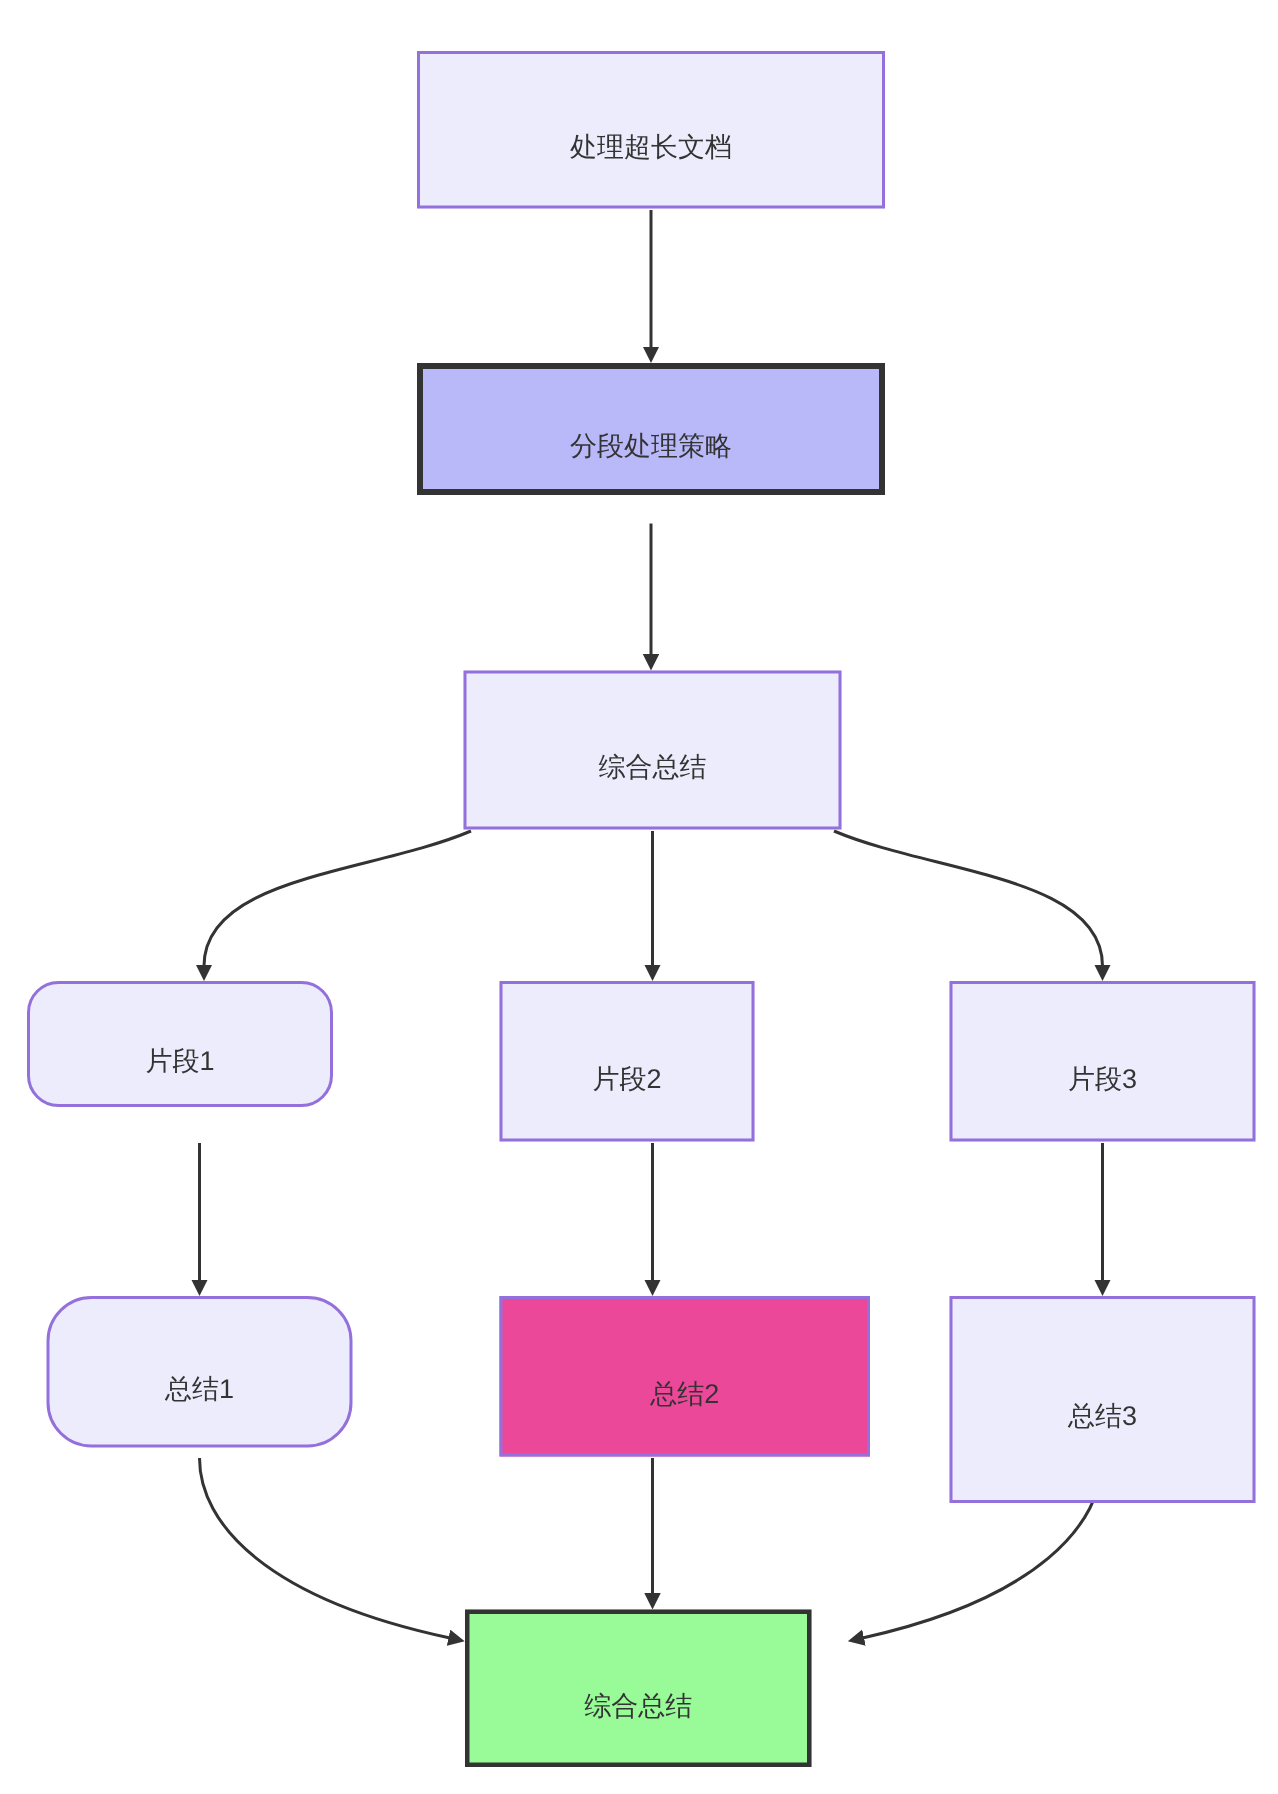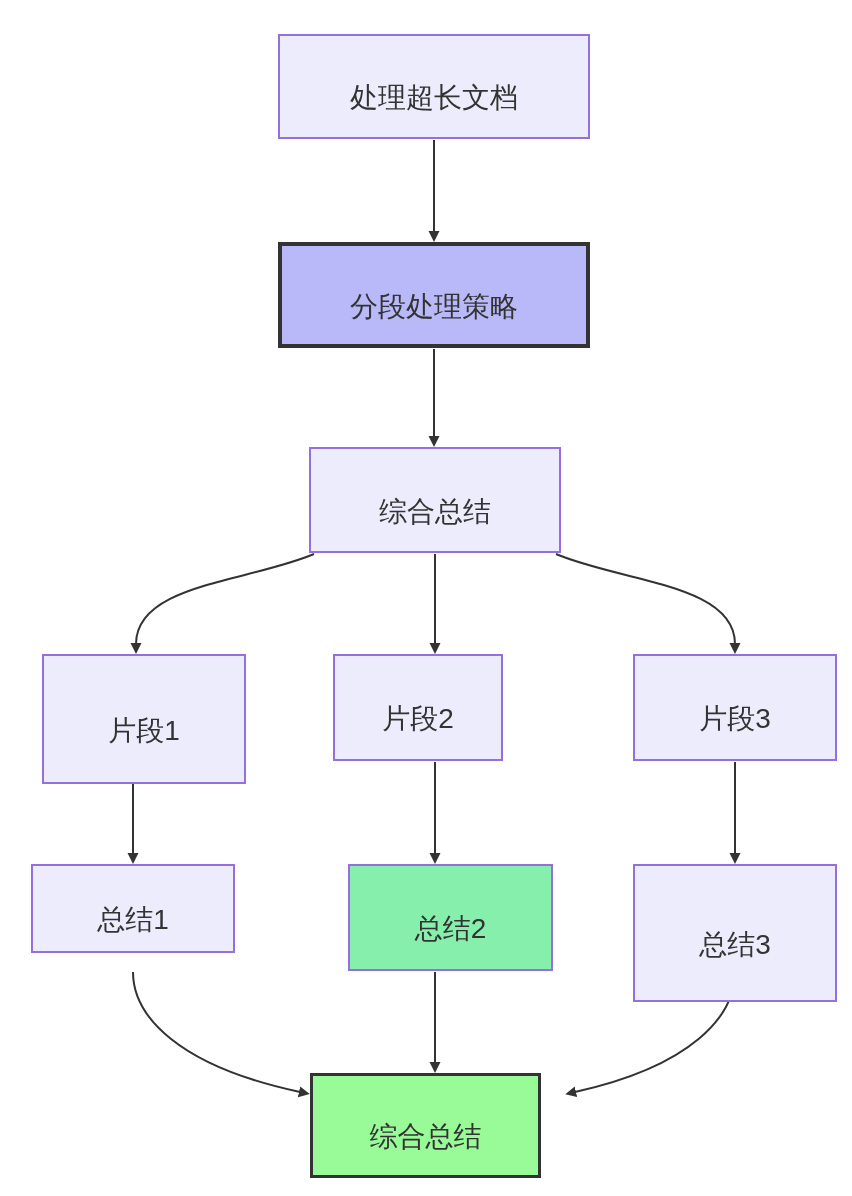--- a/index.html
+++ b/index.html
@@ -28,21 +28,21 @@
   .node {
     position: absolute;
     box-sizing: border-box;
     display: flex;
     align-items: center;
     justify-content: center;
     z-index: 2;
     border-style: solid;
   }
   .node-label {
-    font-size: 28px;
+    font-size: 18px;
     line-height: 1.3;
     color: #333333;
     text-align: right;
     white-space: nowrap;
     margin-top: 24px;
   }
 </style>
 </head>
 <body>
 
@@ -64,39 +64,39 @@
         <path d="M735 762 L735 854" fill="none" stroke="#333333" stroke-width="2" marker-end="url(#arrowhead)"></path>
         <path d="M133 972 C133 1016 178 1066 300 1092" fill="none" stroke="#333333" stroke-width="2" marker-end="url(#arrowhead)"></path>
         <path d="M435 972 L435 1063" fill="none" stroke="#333333" stroke-width="2" marker-end="url(#arrowhead)"></path>
         <path d="M735 972 C735 1016 692 1066 575 1092" fill="none" stroke="#333333" stroke-width="2" marker-end="url(#arrowhead)"></path>
       </g>
   </svg>
   <div id="nodes">
       <div class="node" style="left: 278px; top: 34px; width: 312px; height: 105px; background: rgb(236, 236, 252); border-color: rgb(147, 112, 219); border-width: 2px;">
         <span class="node-label" style="color: rgb(51, 51, 51);">处理超长文档</span>
       </div>
-      <div class="node" style="left: 278px; top: 242px; width: 312px; height: 106px; background: rgb(185, 185, 249); border-color: rgb(51, 51, 51); border-width: 4px;">
+      <div class="node" style="left: 278px; top: 242px; width: 312px; height: 88px; background: rgb(185, 185, 249); border-color: rgb(51, 51, 51); border-width: 4px;">
         <span class="node-label" style="color: rgb(51, 51, 51);">分段处理策略</span>
       </div>
       <div class="node" style="left: 309px; top: 447px; width: 252px; height: 106px; background: rgb(236, 236, 252); border-color: rgb(147, 112, 219); border-width: 2px;">
         <span class="node-label" style="color: rgb(51, 51, 51);">综合总结</span>
       </div>
-      <div class="node" style="left: 42px; top: 654px; width: 204px; height: 130px; background: rgb(236, 236, 252); border-color: rgb(147, 112, 219); border-width: 2px;">
+      <div class="node" style="left: 18px; top: 654px; width: 204px; height: 84px; background: rgb(236, 236, 252); border-color: rgb(147, 112, 219); border-width: 2px; border-radius: 21px;">
         <span class="node-label" style="color: rgb(51, 51, 51);">片段1</span>
       </div>
       <div class="node" style="left: 333px; top: 654px; width: 170px; height: 107px; background: rgb(236, 236, 252); border-color: rgb(147, 112, 219); border-width: 2px;">
         <span class="node-label" style="color: rgb(51, 51, 51);">片段2</span>
       </div>
       <div class="node" style="left: 633px; top: 654px; width: 204px; height: 107px; background: rgb(236, 236, 252); border-color: rgb(147, 112, 219); border-width: 2px;">
         <span class="node-label" style="color: rgb(51, 51, 51);">片段3</span>
       </div>
-      <div class="node" style="left: 31px; top: 864px; width: 204px; height: 89px; background: rgb(236, 236, 252); border-color: rgb(147, 112, 219); border-width: 2px;">
+      <div class="node" style="left: 31px; top: 864px; width: 204px; height: 101px; background: rgb(236, 236, 252); border-color: rgb(147, 112, 219); border-width: 2px; border-radius: 30px;">
         <span class="node-label" style="color: rgb(51, 51, 51);">总结1</span>
       </div>
-      <div class="node" style="left: 348px; top: 864px; width: 205px; height: 107px; background: #86efac; border-color: rgb(147, 112, 219); border-width: 2px;">
+      <div class="node" style="left: 333px; top: 864px; width: 247px; height: 107px; background: #ec4899; border-color: rgb(147, 112, 219); border-width: 2px;">
         <span class="node-label" style="color: rgb(51, 51, 51);">总结2</span>
       </div>
       <div class="node" style="left: 633px; top: 864px; width: 204px; height: 138px; background: rgb(236, 236, 252); border-color: rgb(147, 112, 219); border-width: 2px;">
         <span class="node-label" style="color: rgb(51, 51, 51);">总结3</span>
       </div>
       <div class="node" style="left: 310px; top: 1073px; width: 231px; height: 105px; background: rgb(152, 251, 152); border-color: rgb(51, 51, 51); border-width: 3px;">
         <span class="node-label" style="color: rgb(51, 51, 51);">综合总结</span>
       </div>
     </div>
 </div>

